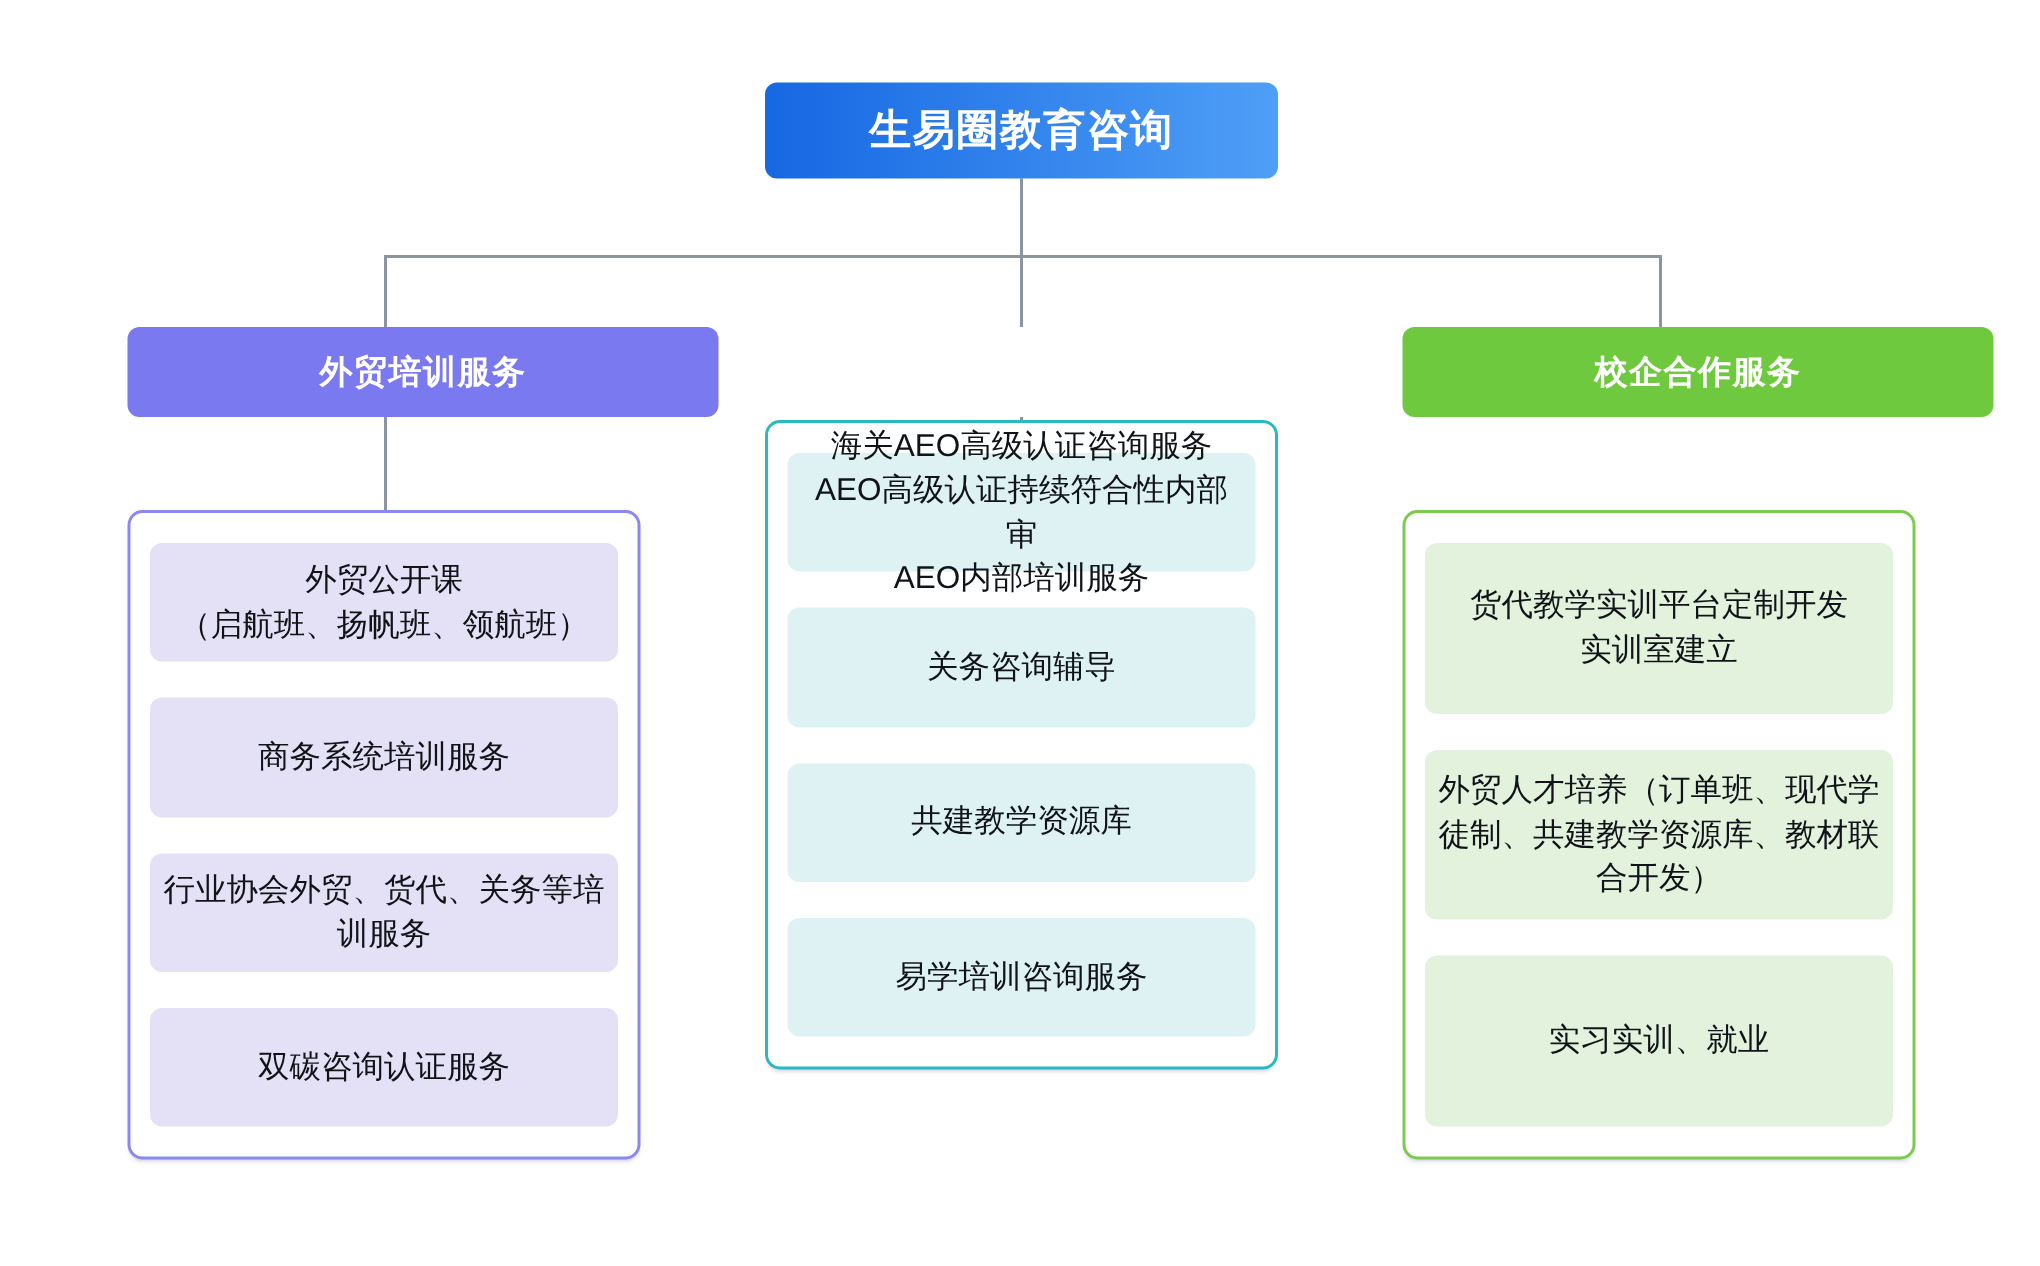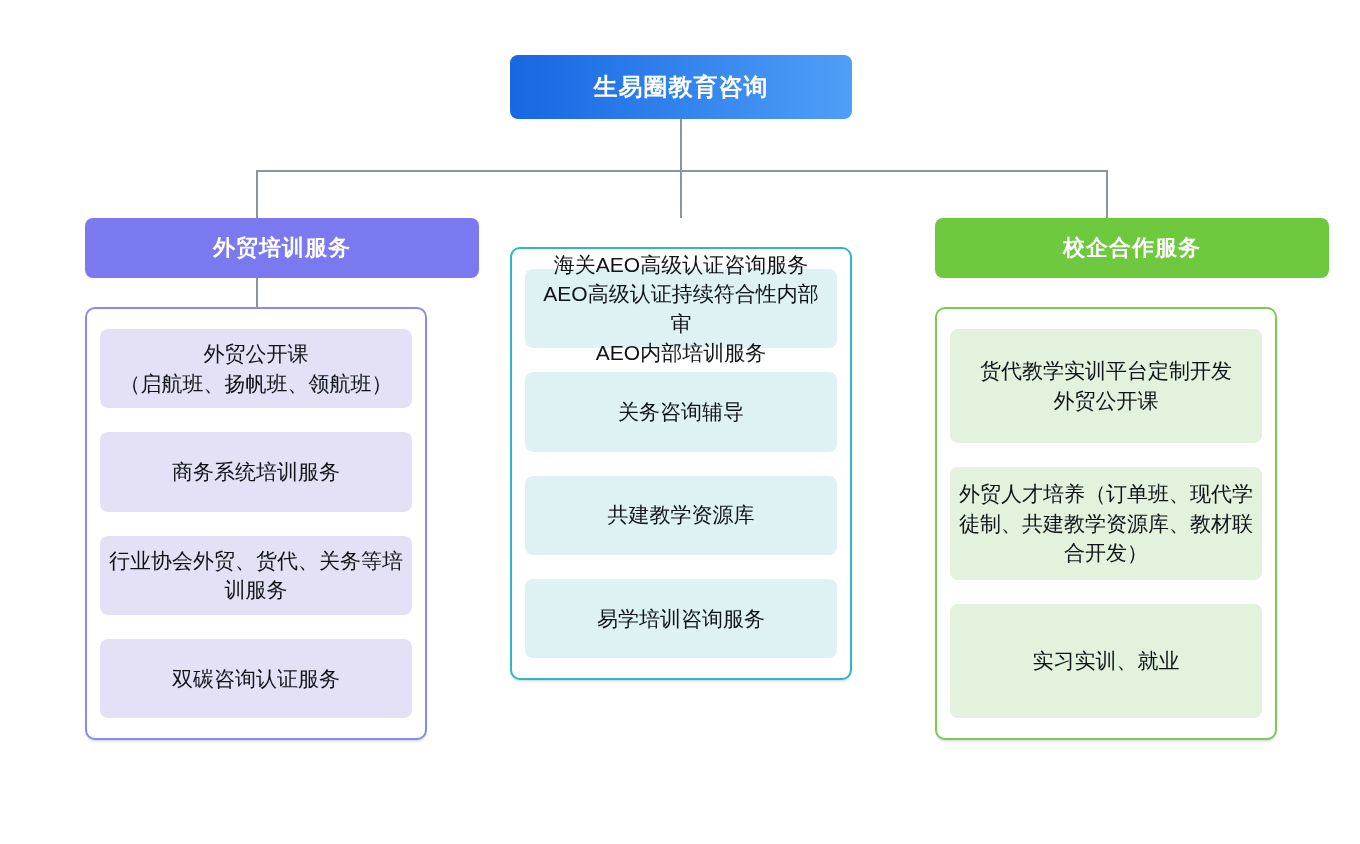--- a/index.html
+++ b/index.html
@@ -13,34 +13,34 @@
   
   .line{position:absolute;background:var(--line,#8b959e);}
   .line.v{width:1.5px;}
   .line.h{height:1.5px;}
 
   
   .root-node{
     position:absolute;left:510px;top:55px;width:342px;height:64px;
     border-radius:8px;
     display:flex;align-items:center;justify-content:center;
-    color:#ffffff;font-size:24px;font-weight:700;letter-spacing:1px;
+    color:#ffffff;font-size:28px;font-weight:700;letter-spacing:1px;
   }
 
   
   .branch{position:absolute;top:218px;width:394px;}
   .branch-header{
     height:60px;border-radius:8px;
     background:var(--c);
     display:flex;align-items:center;justify-content:center;
     color:#ffffff;font-size:22px;font-weight:700;letter-spacing:1px;
   }
   .branch-box{
     box-sizing:border-box;
-    margin-top:29px;
+    margin-top:62px;
     width:342px;height:433px;
     background:#ffffff;
     border:2px solid var(--bd);
     border-radius:10px;
     padding:20px 13px;
     display:flex;flex-direction:column;gap:24px;
     box-shadow:0 3px 3px -2px rgba(110,110,170,0.35);
   }
   .item{
     flex:1 1 36px;min-height:0;
@@ -88,19 +88,19 @@
       <div class="item">关务咨询辅导</div>
       <div class="item">共建教学资源库</div>
       <div class="item">易学培训咨询服务</div>
     </div>
   </div>
 
   <div class="branch" style="left: 935px; border-radius: 19px; --c: #6fc93f; --bd: #7ccb4e; --bg: #e2f2dd;">
     <div class="branch-header">校企合作服务</div>
     <div class="branch-box">
       <div class="item">货代教学实训平台定制开发
-外贸公开课</div>
+实训室建立</div>
       <div class="item">外贸人才培养（订单班、现代学徒制、共建教学资源库、教材联合开发）</div>
       <div class="item">实习实训、就业</div>
     </div>
   </div>
 
 </div>
 
 </body></html>

